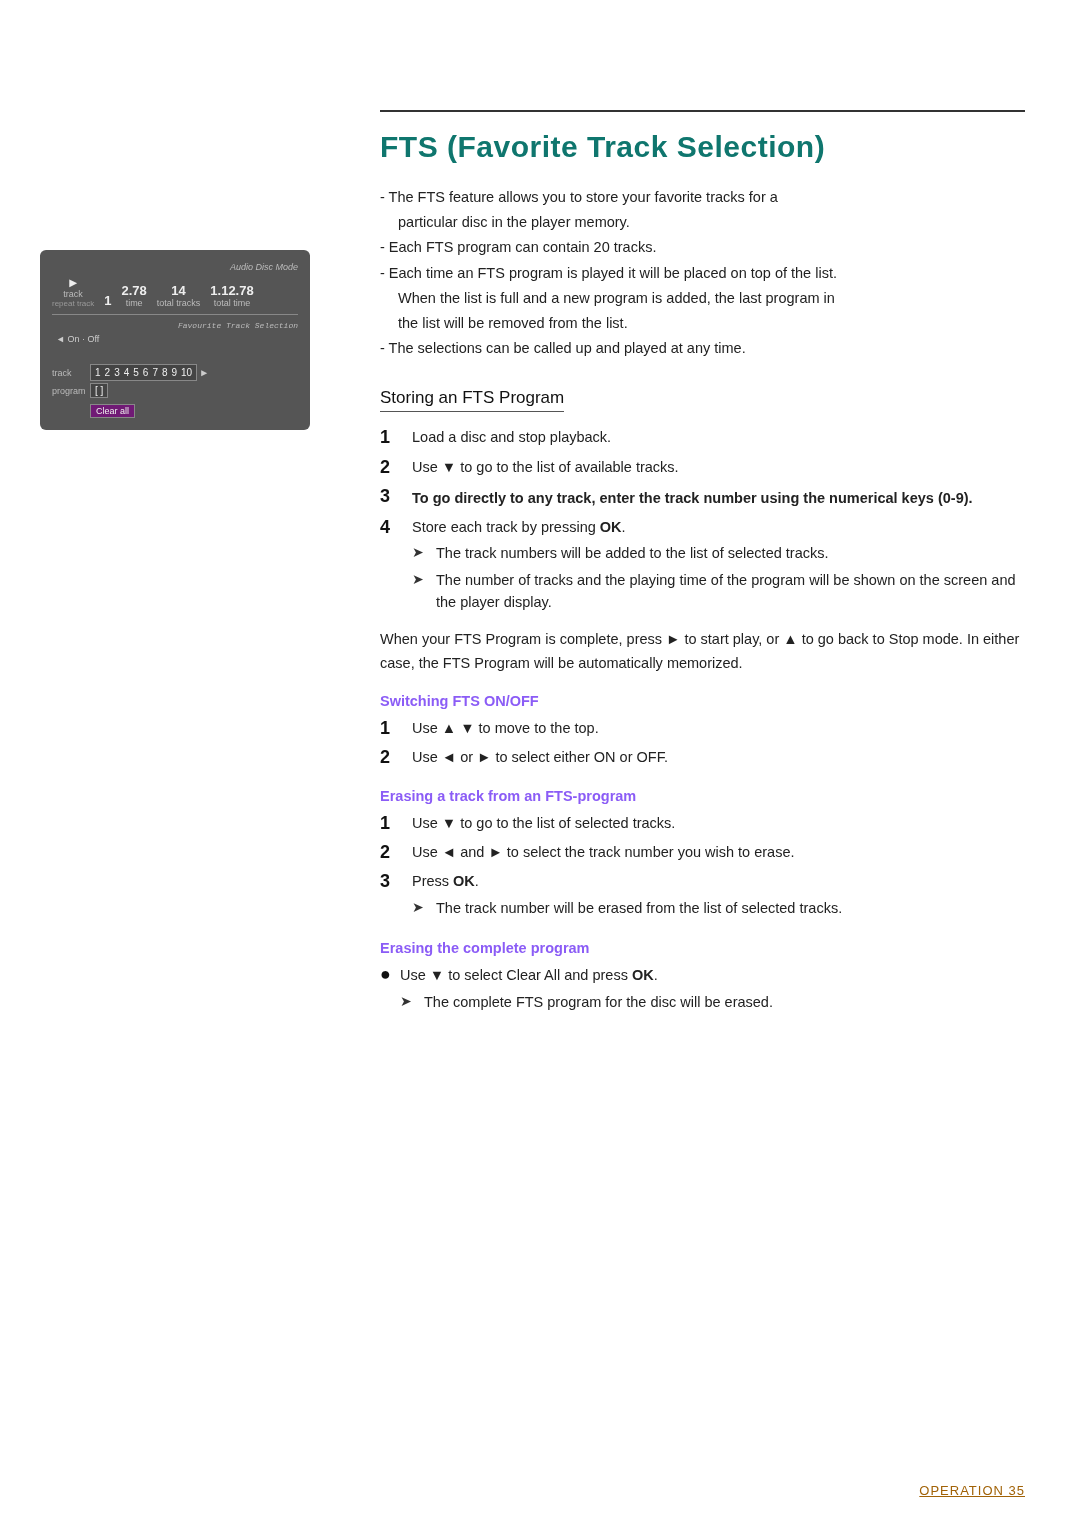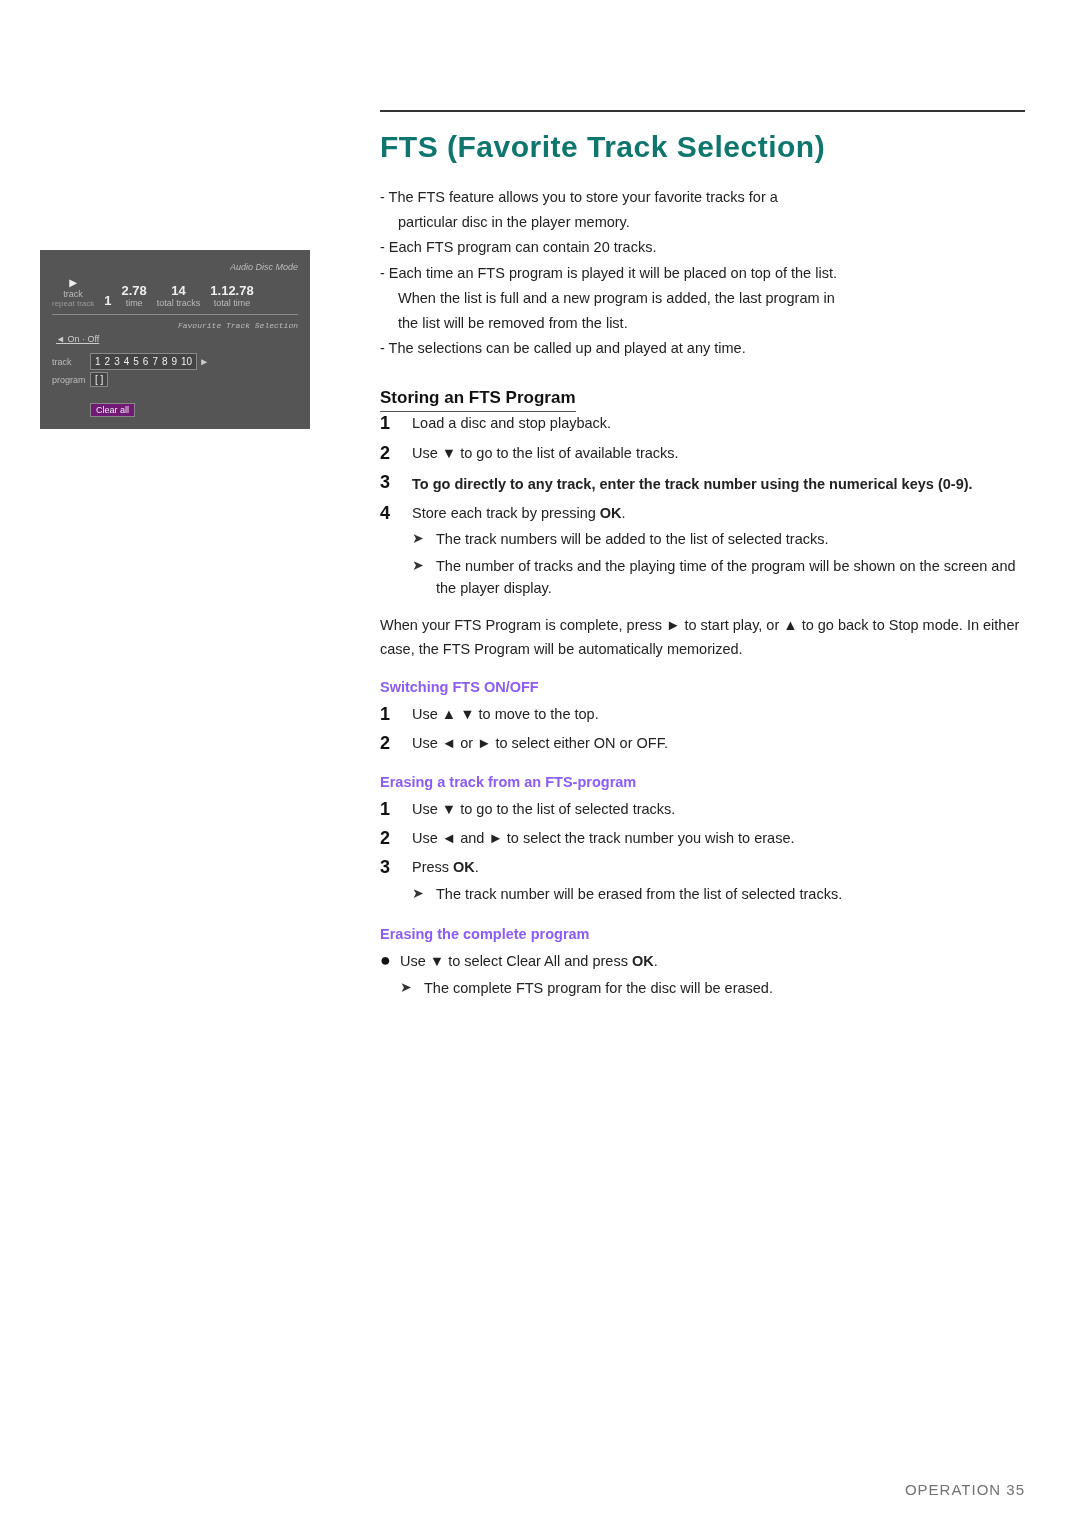--- a/index.html
+++ b/index.html
@@ -28,21 +28,21 @@
     
     .left-panel {
       width: 340px;
       flex-shrink: 0;
       padding-top: 190px;
       padding-left: 40px;
     }
 
     .device-screen {
       background: #555;
-      border-radius: 0;
+      border-radius: 6px;
       width: 270px;
       padding: 12px;
       color: #ccc;
       font-size: 10px;
     }
 
     .screen-top-bar {
       display: flex;
       justify-content: flex-end;
       font-size: 9px;
@@ -91,23 +91,22 @@
       font-size: 8px;
       color: #bbb;
       font-style: italic;
       margin-bottom: 4px;
       font-family: Liberation Mono, monospace;
     }
 
     .screen-onoff {
       font-size: 9px;
       color: #ccc;
-      margin-bottom: 9px;
+      margin-bottom: 20px;
       padding-left: 4px;
-      text-decoration: underline;
     }
 
     .screen-track-row {
       display: flex;
       align-items: center;
       margin-bottom: 2px;
     }
 
     .screen-track-label {
       font-size: 9px;
@@ -127,21 +126,21 @@
 
     .screen-arrow {
       font-size: 10px;
       color: #ccc;
       margin-left: 2px;
     }
 
     .screen-program-row {
       display: flex;
       align-items: center;
-      margin-bottom: 14px;
+      margin-bottom: 4px;
     }
 
     .screen-program-label {
       font-size: 9px;
       color: #bbb;
       width: 38px;
     }
 
     .screen-bracket {
       font-size: 10px;
@@ -193,25 +192,25 @@
       margin-bottom: 2px;
       font-size: 14.5px;
     }
 
     .intro-list li.indent {
       padding-left: 18px;
     }
 
     .section-title {
       font-size: 17px;
-      font-weight: bold;
+      font-weight: normal;
       color: #111;
       border-bottom: 1.5px solid #555;
       padding-bottom: 3px;
-      margin-bottom: 0;
+      margin-bottom: 14px;
       display: inline-block;
     }
 
     .subsection-title {
       font-size: 14.5px;
       font-weight: bold;
       color: #8b5cf6;
       margin-top: 18px;
       margin-bottom: 8px;
     }
@@ -290,23 +289,24 @@
       bottom: 30px;
       right: 55px;
       font-size: 13px;
       color: #555;
       display: flex;
       align-items: center;
       gap: 6px;
     }
 
     .footer-text {
-      font-size: 15px;
-      color: #737373;
+      font-size: 13px;
+      color: #a16207;
       letter-spacing: 1px;
+      text-decoration: underline;
     }
   </style>
 </head>
 <body>
 
 <div class="page-container">
 
   <div class="left-panel">
     <div class="device-screen">
 

